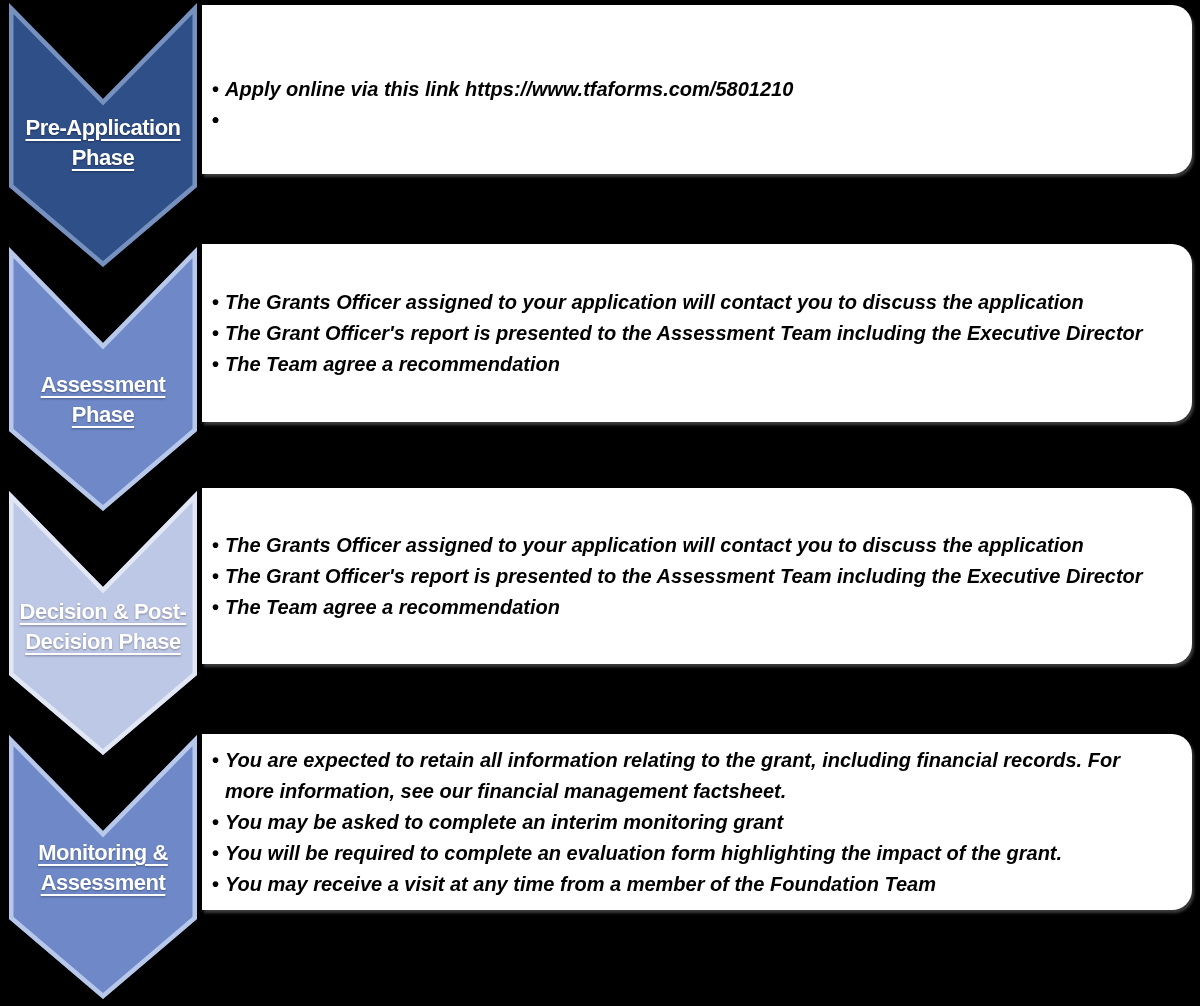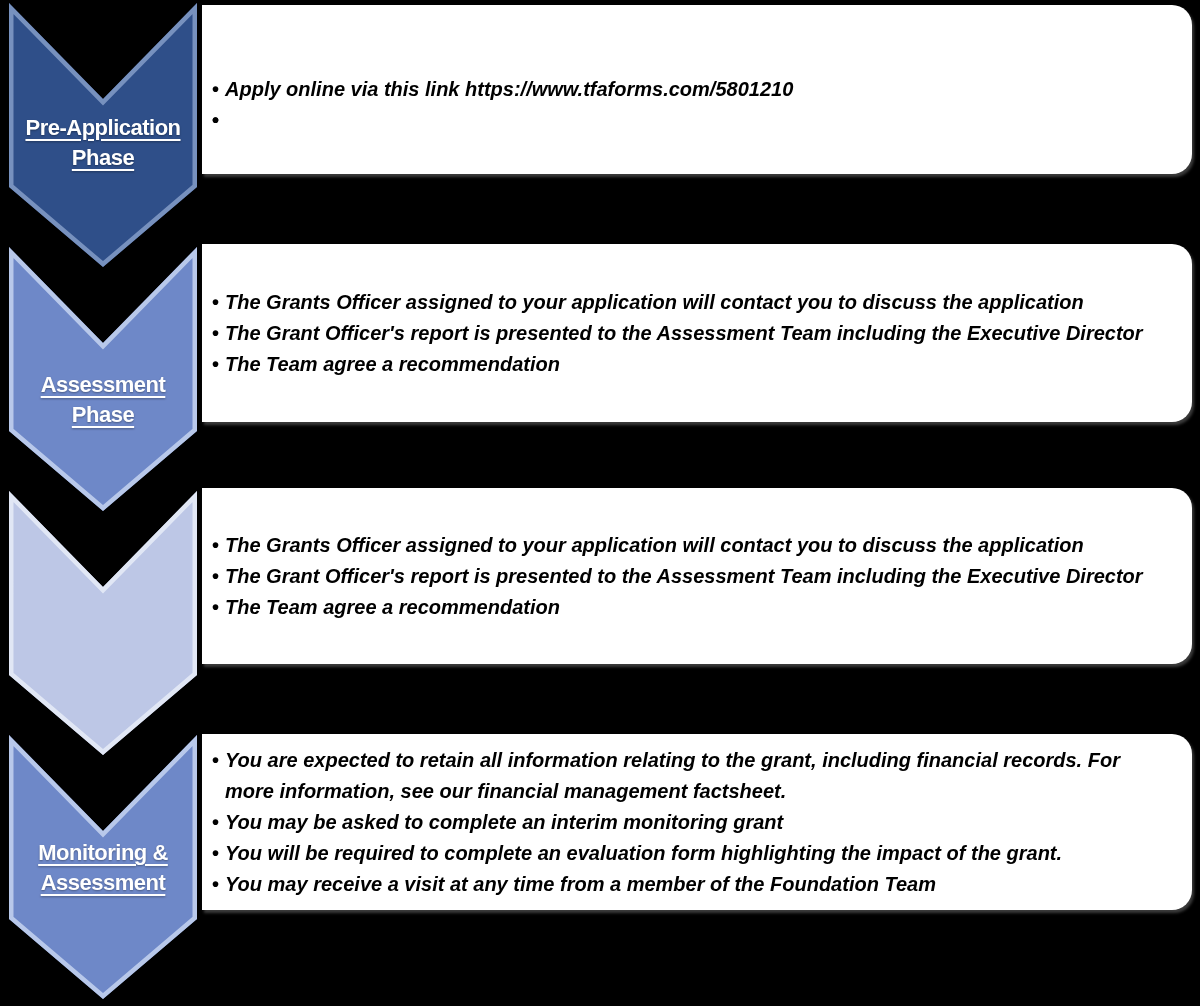--- a/index.html
+++ b/index.html
@@ -125,20 +125,24 @@
 
   <svg class="chevron" style="top:490px" viewBox="0 0 190 266">
     <defs>
         <clipPath id="cp2">
           <polygon points="1,1 95,97 189,1 189,185 95,265 1,185"></polygon>
         </clipPath>
       </defs>
     <polygon points="1,1 95,97 189,1 189,185 95,265 1,185" fill="#BDC7E6"></polygon>
     <polygon points="1,1 95,97 189,1 189,185 95,265 1,185" fill="none" stroke-width="9" stroke-opacity="0.8" clip-path="url(#cp2)" stroke="#EAEFF9"></polygon>
   </svg>
+  <div class="chevron-label" style="top:583px">
+    <span>Decision &amp; Post-</span>
+    <span>Decision Phase</span>
+  </div>
   <div class="callout" style="top:488px;height:176px">
     <ul>
       <li><span class="bullet-dot">•</span><span>The Grants Officer assigned to your application will contact you to discuss the application</span></li>
       <li><span class="bullet-dot">•</span><span>The Grant Officer's report is presented to the Assessment Team including the Executive Director</span></li>
       <li><span class="bullet-dot">•</span><span>The Team agree a recommendation</span></li>
     </ul>
   </div>
 
   <svg class="chevron" style="top:734px" viewBox="0 0 190 266">
     <defs>

